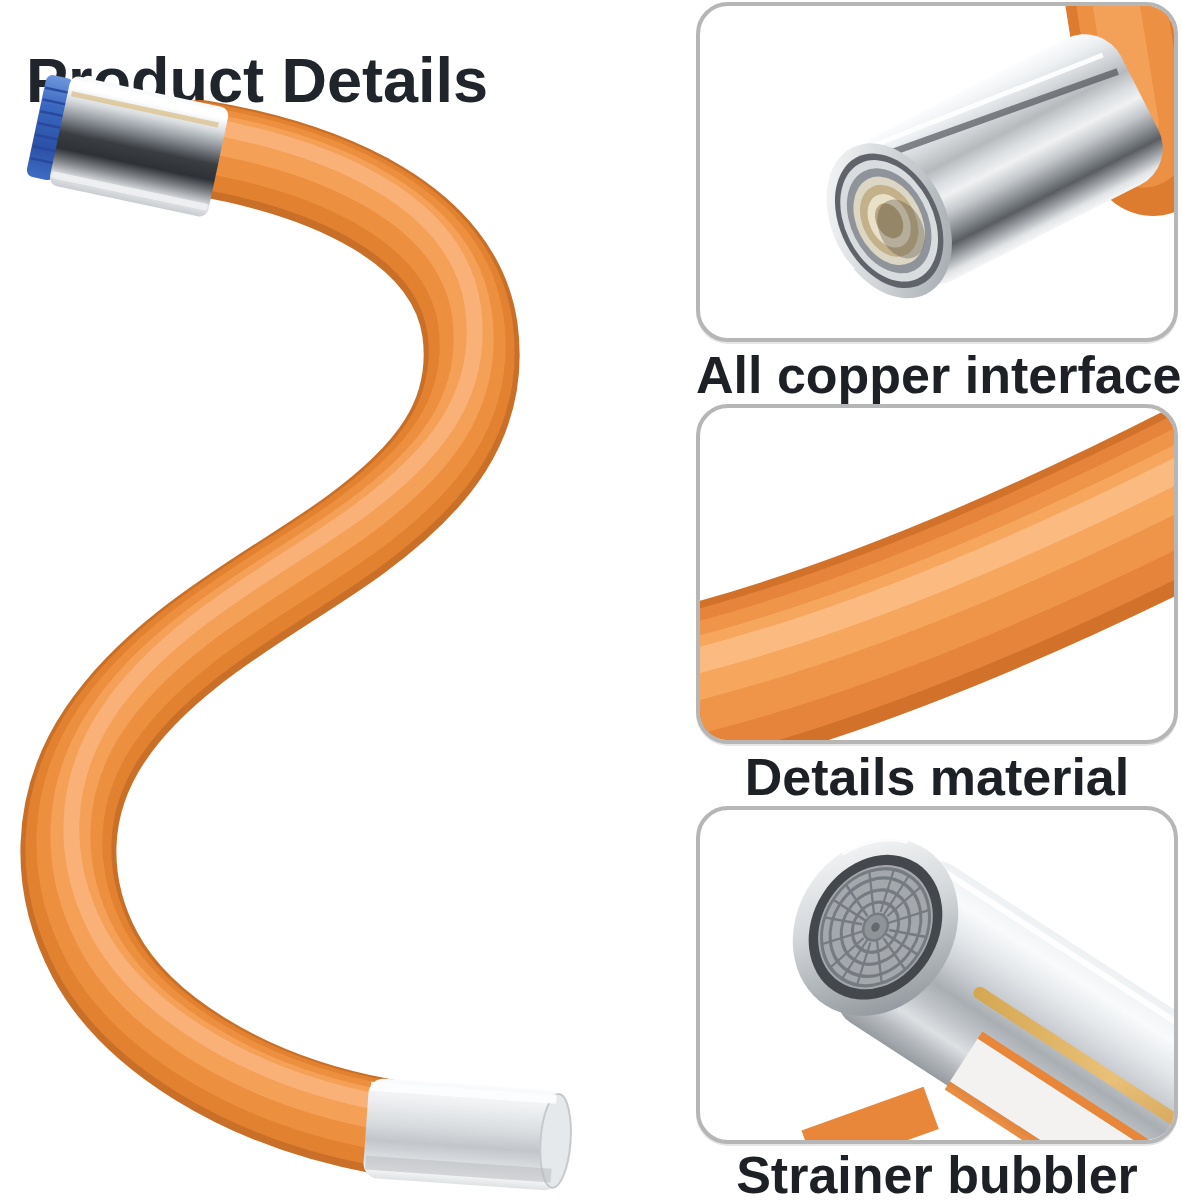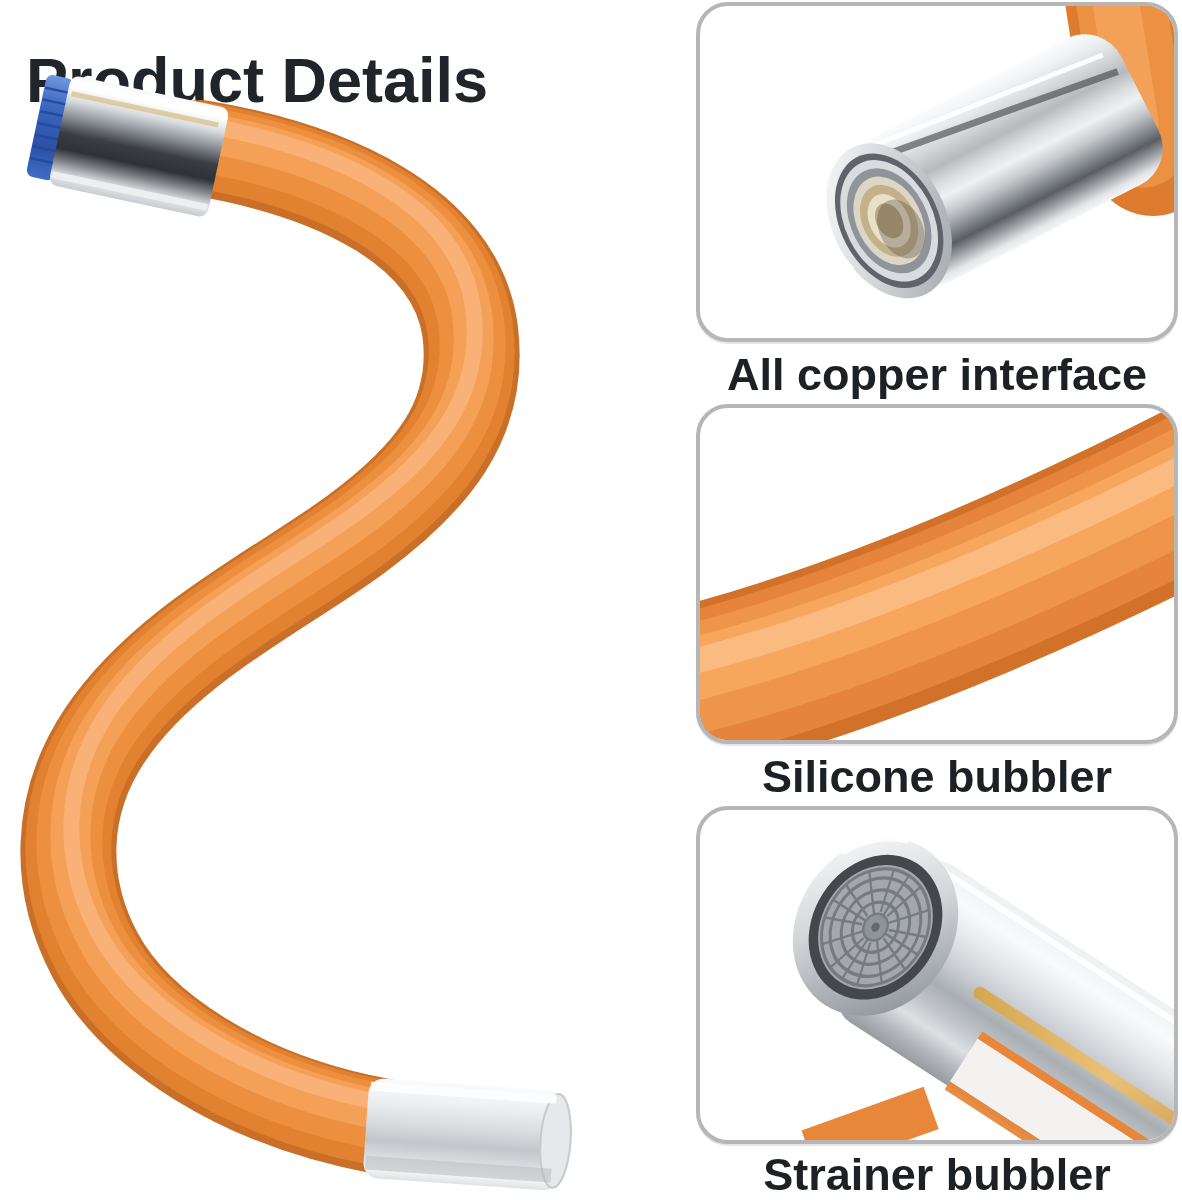--- a/index.html
+++ b/index.html
@@ -7,21 +7,21 @@
   .stage{position:relative;width:1182px;height:1200px;background:#ffffff;}
   .page-title{position:absolute;left:26px;top:0px;font-size:63px;font-weight:700;
               color:#20242b;letter-spacing:0px;line-height:76px;white-space:nowrap;}
   .hero{position:absolute;left:0;top:0;width:690px;height:1200px;}
   .card{position:absolute;left:696px;width:482px;border:4px solid #b6b6b6;border-radius:32px;
         overflow:hidden;background:#ffffff;box-sizing:border-box;box-shadow:0 2px 0 rgba(0,0,0,.10);}
   .card svg{display:block;width:100%;height:100%;}
   #card-copper{top:2px;height:340px;}
   #card-silicone{top:404px;height:340px;}
   #card-bubbler{top:806px;height:338px;}
-  .card-label{position:absolute;left:696px;width:482px;text-align:center;font-size:45px;
+  .card-label{position:absolute;left:696px;width:482px;text-align:center;font-size:52px;
               font-weight:700;color:#1d2025;line-height:54px;white-space:nowrap;}
   #label-copper{top:348px;}
   #label-silicone{top:750px;}
   #label-bubbler{top:1148px;}
 </style>
 </head>
 <body>
 
 <div class="stage">
 
@@ -229,16 +229,16 @@
           </g>
           <circle cx="0" cy="0" r="13" fill="#8f9499"></circle>
           <circle cx="0" cy="0" r="5" fill="#65696e"></circle>
         </g>
         <path d="M -70 -45 A 80 95 0 0 1 -20 -92" fill="none" stroke="#ffffff" stroke-width="6" opacity="0.8"></path>
       </g>
     </svg>
   </figure>
 
   <div class="card-label" id="label-copper">All copper interface</div>
-  <div class="card-label" id="label-silicone">Silicone bubbler</div>
+  <div class="card-label" id="label-silicone">Details material</div>
   <div class="card-label" id="label-bubbler">Strainer bubbler</div>
 
 </div>
 
 </body></html>

